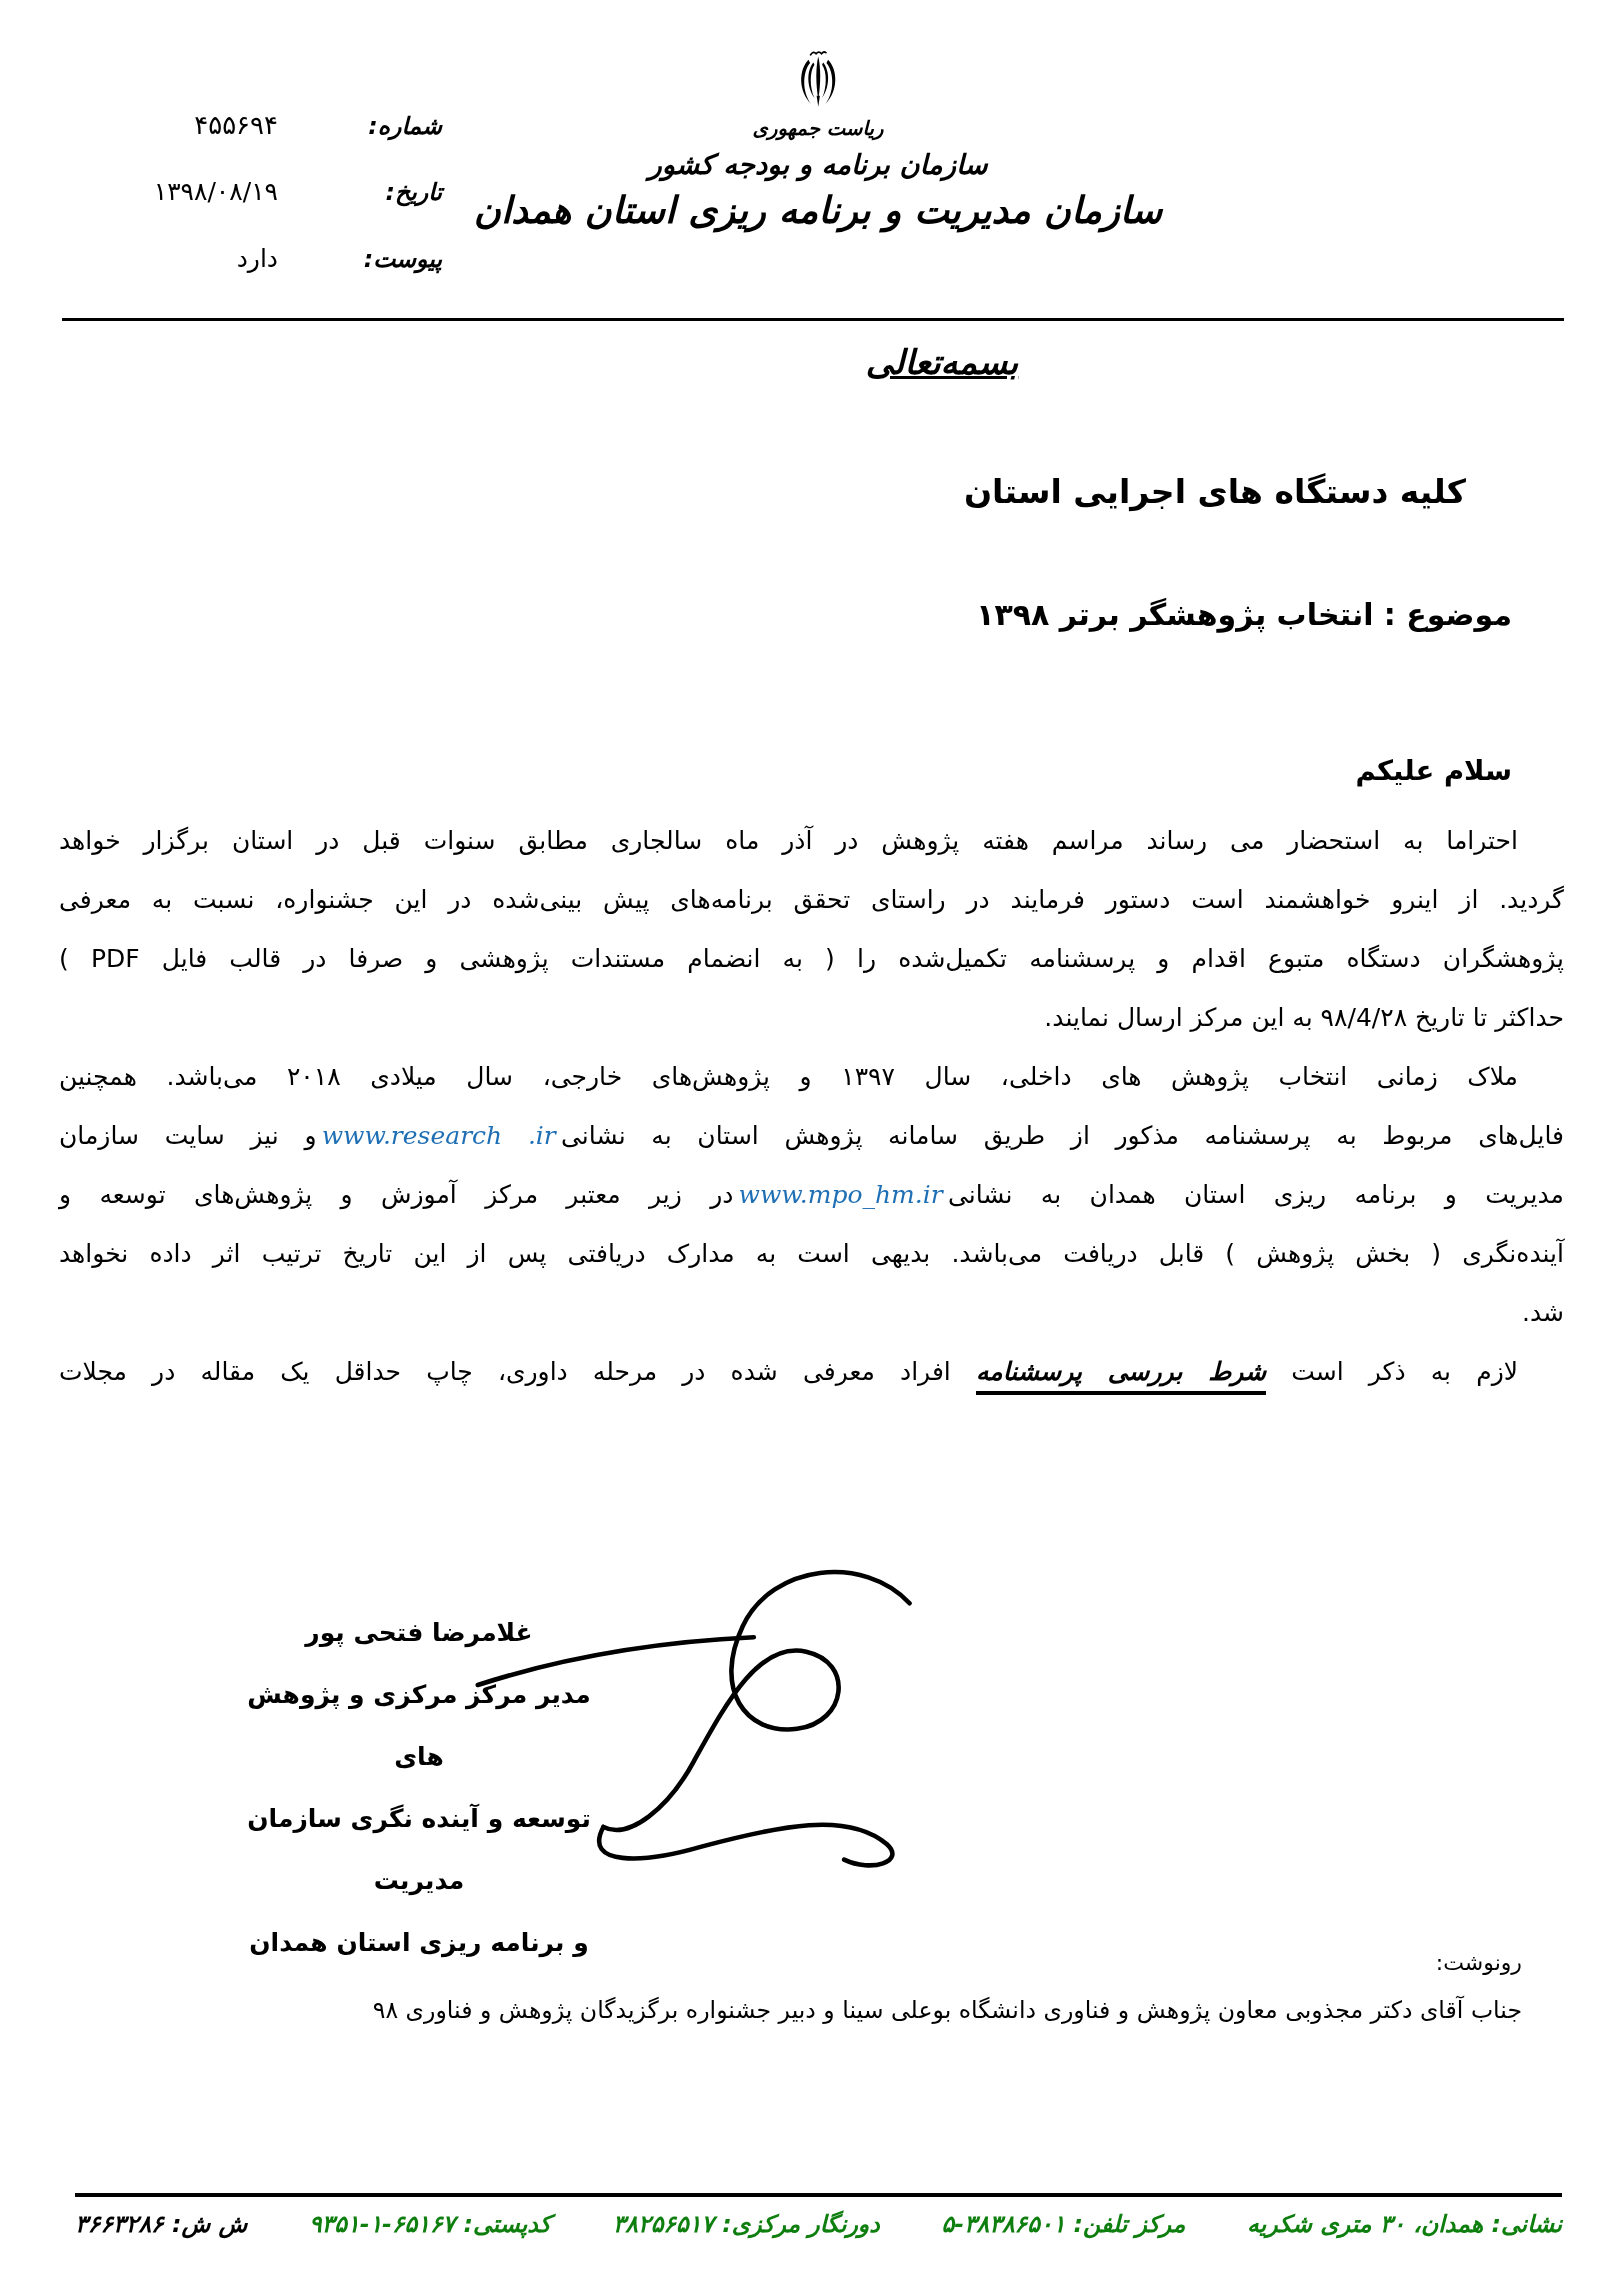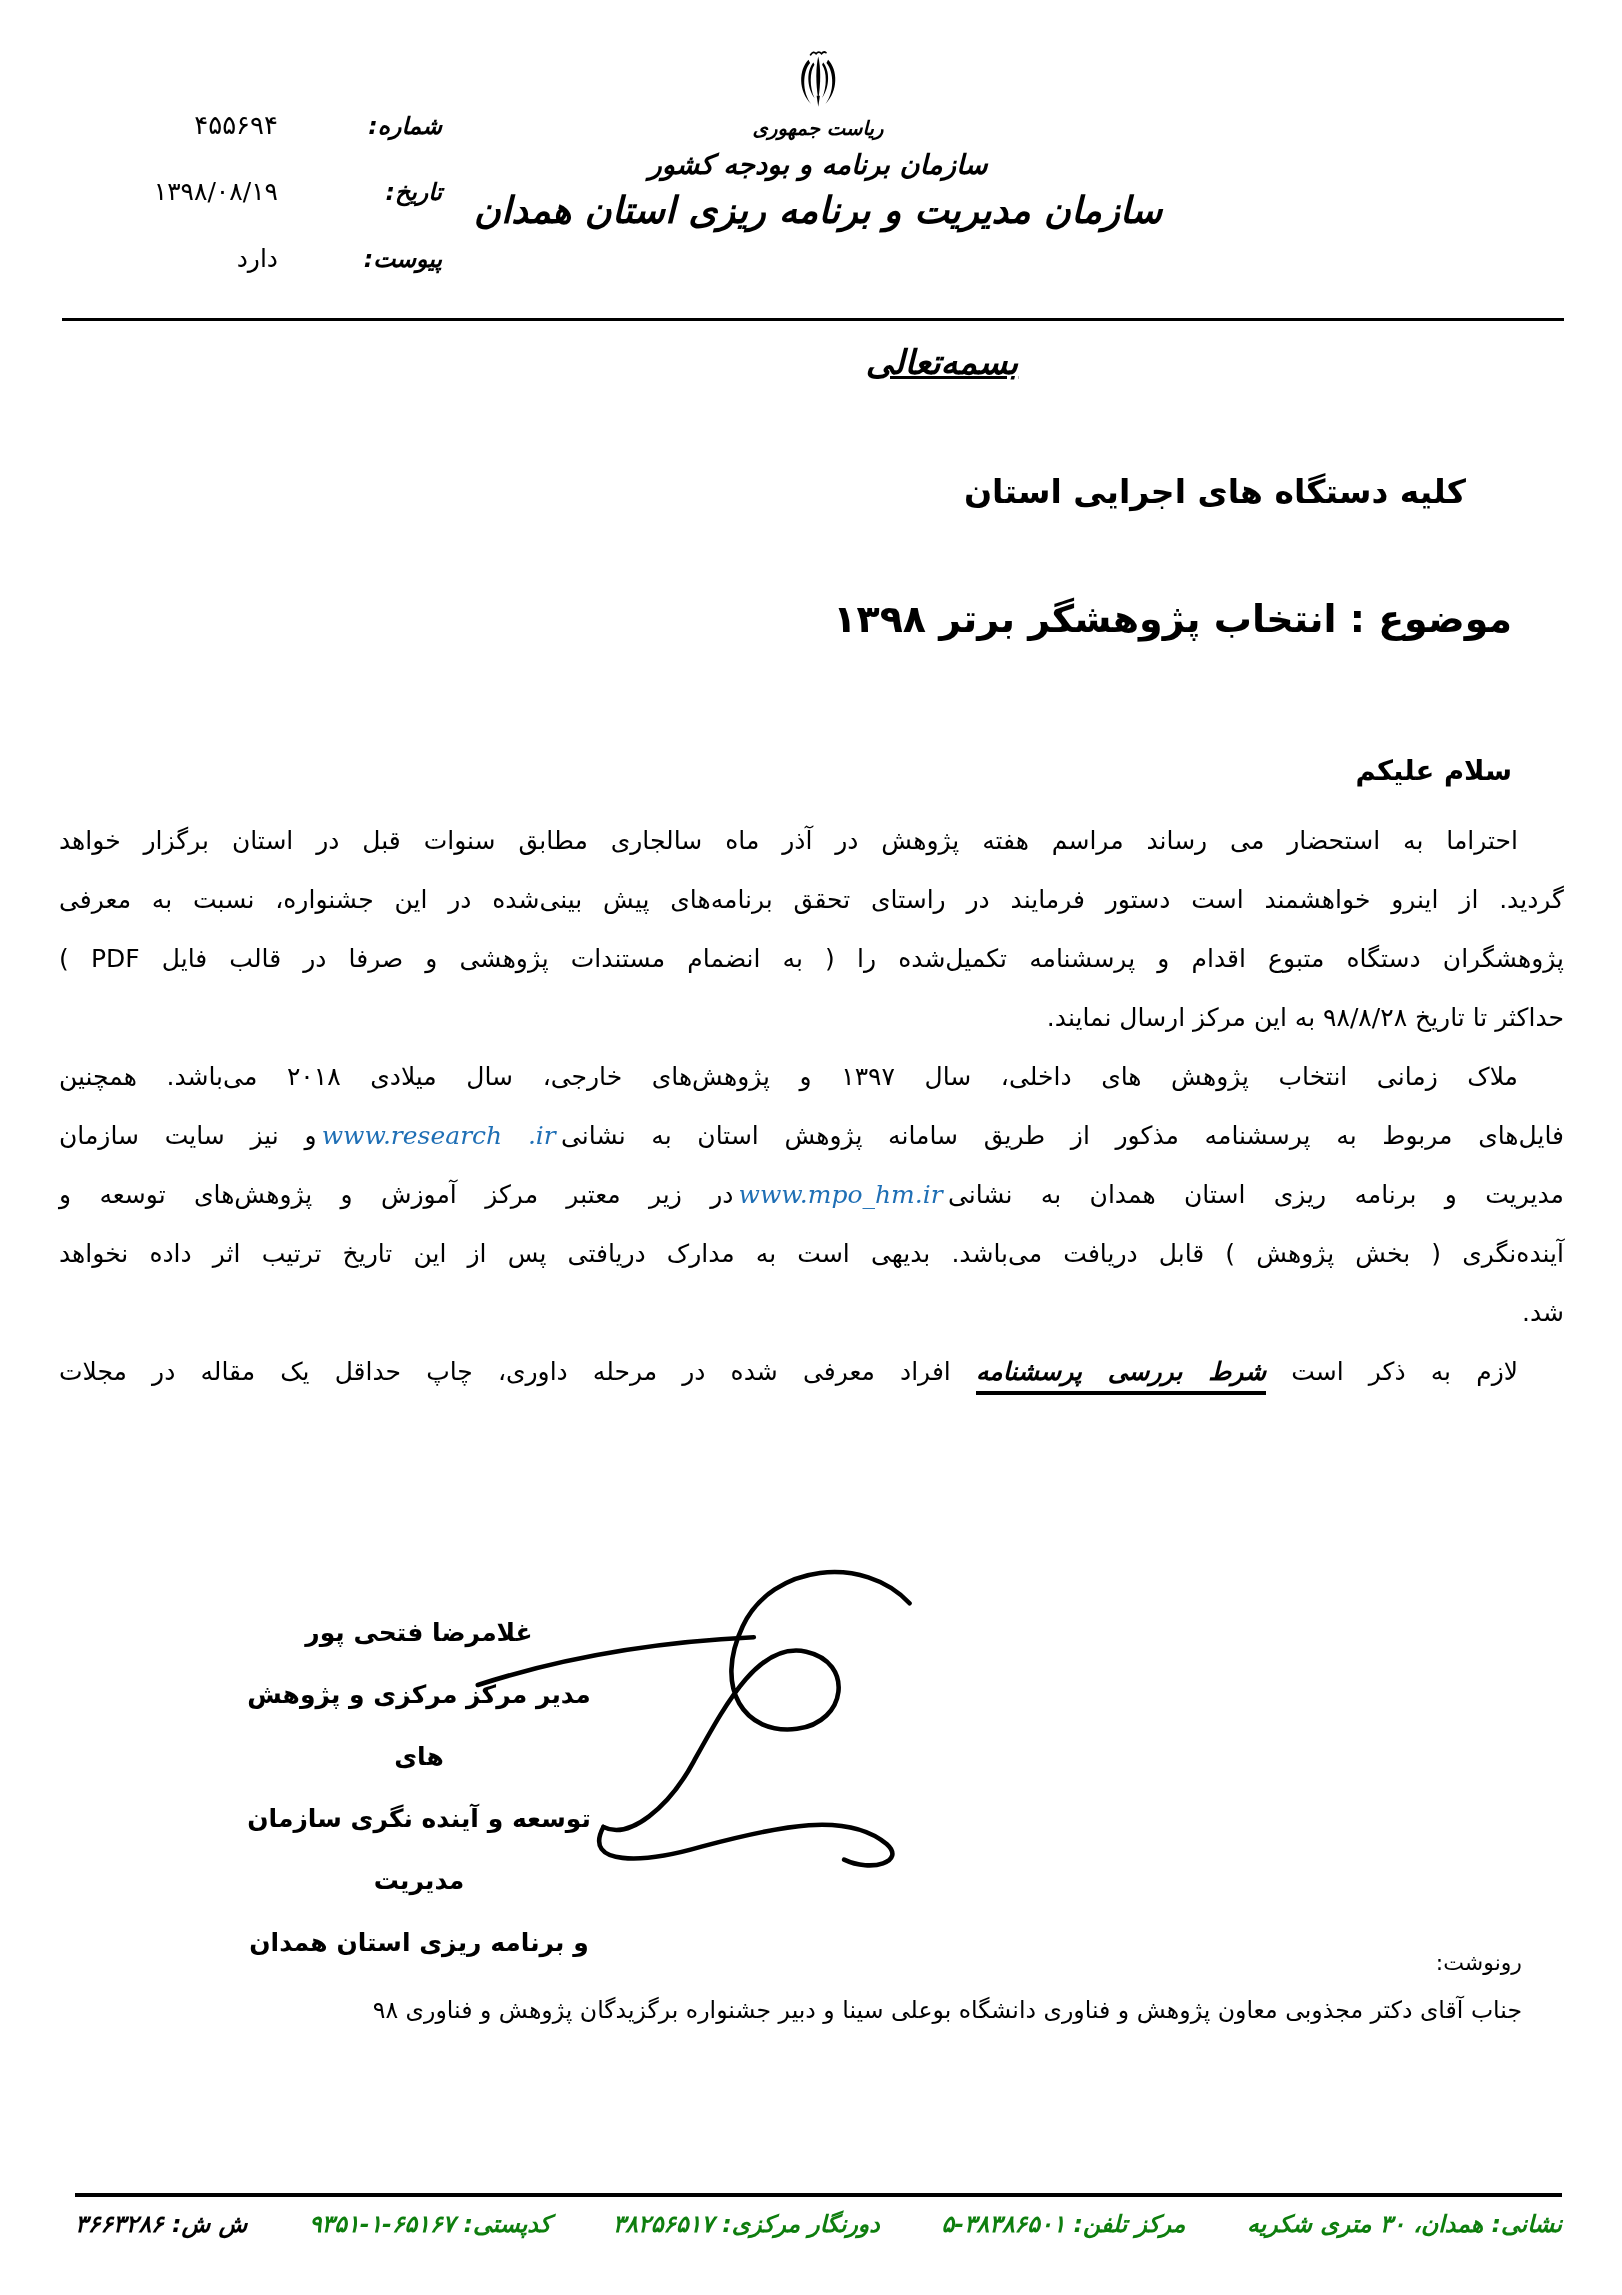--- a/index.html
+++ b/index.html
@@ -25,21 +25,21 @@
   .emblem { height: 60px; }
   .presidency { font-size: 19.6px; font-weight: bold; font-style: italic; margin-top: 3.9px; }
   .org1 { font-size: 27.5px; font-weight: bold; font-style: italic; margin-top: 7.9px; }
   .org2 { font-size: 37px; font-weight: bold; font-style: italic; margin-top: 9.2px; }
 
   .rule-top { left: 62px; top: 318px; width: 1502px; height: 2.6px; background: #000; }
 
   .bismillah { left: 772px; top: 342px; width: 340px; text-align: center; font-size: 34px; font-weight: bold; font-style: italic; text-decoration: underline; }
 
   .recipient { right: 157px; top: 472px; font-size: 33px; font-weight: bold; }
-  .subject   { right: 111px; top: 597px; font-size: 38px; font-weight: bold; }
+  .subject   { right: 111px; top: 597px; font-size: 30px; font-weight: bold; }
   .greeting  { right: 111px; top: 754px; font-size: 27.5px; font-weight: bold; }
 
   
   .body-lines { left: 59px; top: 811px; width: 1505px; }
   .line {
     height: 59px; line-height: 59px;
     font-size: 25px;
     white-space: nowrap;
     text-align: right;
     direction: rtl;
@@ -118,21 +118,21 @@
 <div class="abs bismillah">بسمه‌تعالی</div>
 
 <div class="abs recipient">کلیه دستگاه های اجرایی استان</div>
 <div class="abs subject">موضوع : انتخاب پژوهشگر برتر ۱۳۹۸</div>
 <div class="abs greeting">سلام علیکم</div>
 
 <div class="abs body-lines">
   <div class="line just indent">احتراما به استحضار می رساند مراسم هفته پژوهش در آذر ماه سالجاری مطابق سنوات قبل در استان برگزار خواهد</div>
   <div class="line just">گردید. از اینرو خواهشمند است دستور فرمایند در راستای تحقق برنامه‌های پیش بینی‌شده در این جشنواره، نسبت به معرفی</div>
   <div class="line just">پژوهشگران دستگاه متبوع اقدام و پرسشنامه تکمیل‌شده را ( به انضمام مستندات پژوهشی و صرفا در قالب  فایل PDF )</div>
-  <div class="line">حداکثر تا تاریخ ۹۸/۸/۲۸ به این مرکز ارسال نمایند.</div>
+  <div class="line">حداکثر تا تاریخ ۹۸/4/۲۸ به این مرکز ارسال نمایند.</div>
   <div class="line just indent">ملاک زمانی انتخاب پژوهش های داخلی، سال ۱۳۹۷ و پژوهش‌های خارجی، سال میلادی ۲۰۱۸ می‌باشد. همچنین</div>
   <div class="line just"><span>فایل‌های مربوط به پرسشنامه مذکور از طریق سامانه پژوهش استان به نشانی</span><span class="url" style="color: rgb(31, 111, 181);">www.research .ir</span><span>و نیز سایت سازمان</span></div>
   <div class="line just"><span>مدیریت و برنامه ریزی استان همدان به نشانی</span><span class="url" style="color: rgb(31, 111, 181);">www.mpo_hm.ir</span><span>در زیر معتبر مرکز آموزش و پژوهش‌های توسعه و</span></div>
   <div class="line just">آینده‌نگری ( بخش پژوهش )  قابل دریافت می‌باشد. بدیهی است به مدارک دریافتی پس از این تاریخ ترتیب اثر داده نخواهد</div>
   <div class="line">شد.</div>
   <div class="line just indent"><span>لازم به ذکر است </span><span class="em-cond">شرط بررسی پرسشنامه</span><span> افراد معرفی شده در مرحله داوری، چاپ حداقل یک مقاله در مجلات</span></div>
 </div>
 
 <div class="abs sig-block">
   <div>غلامرضا فتحی پور</div>

